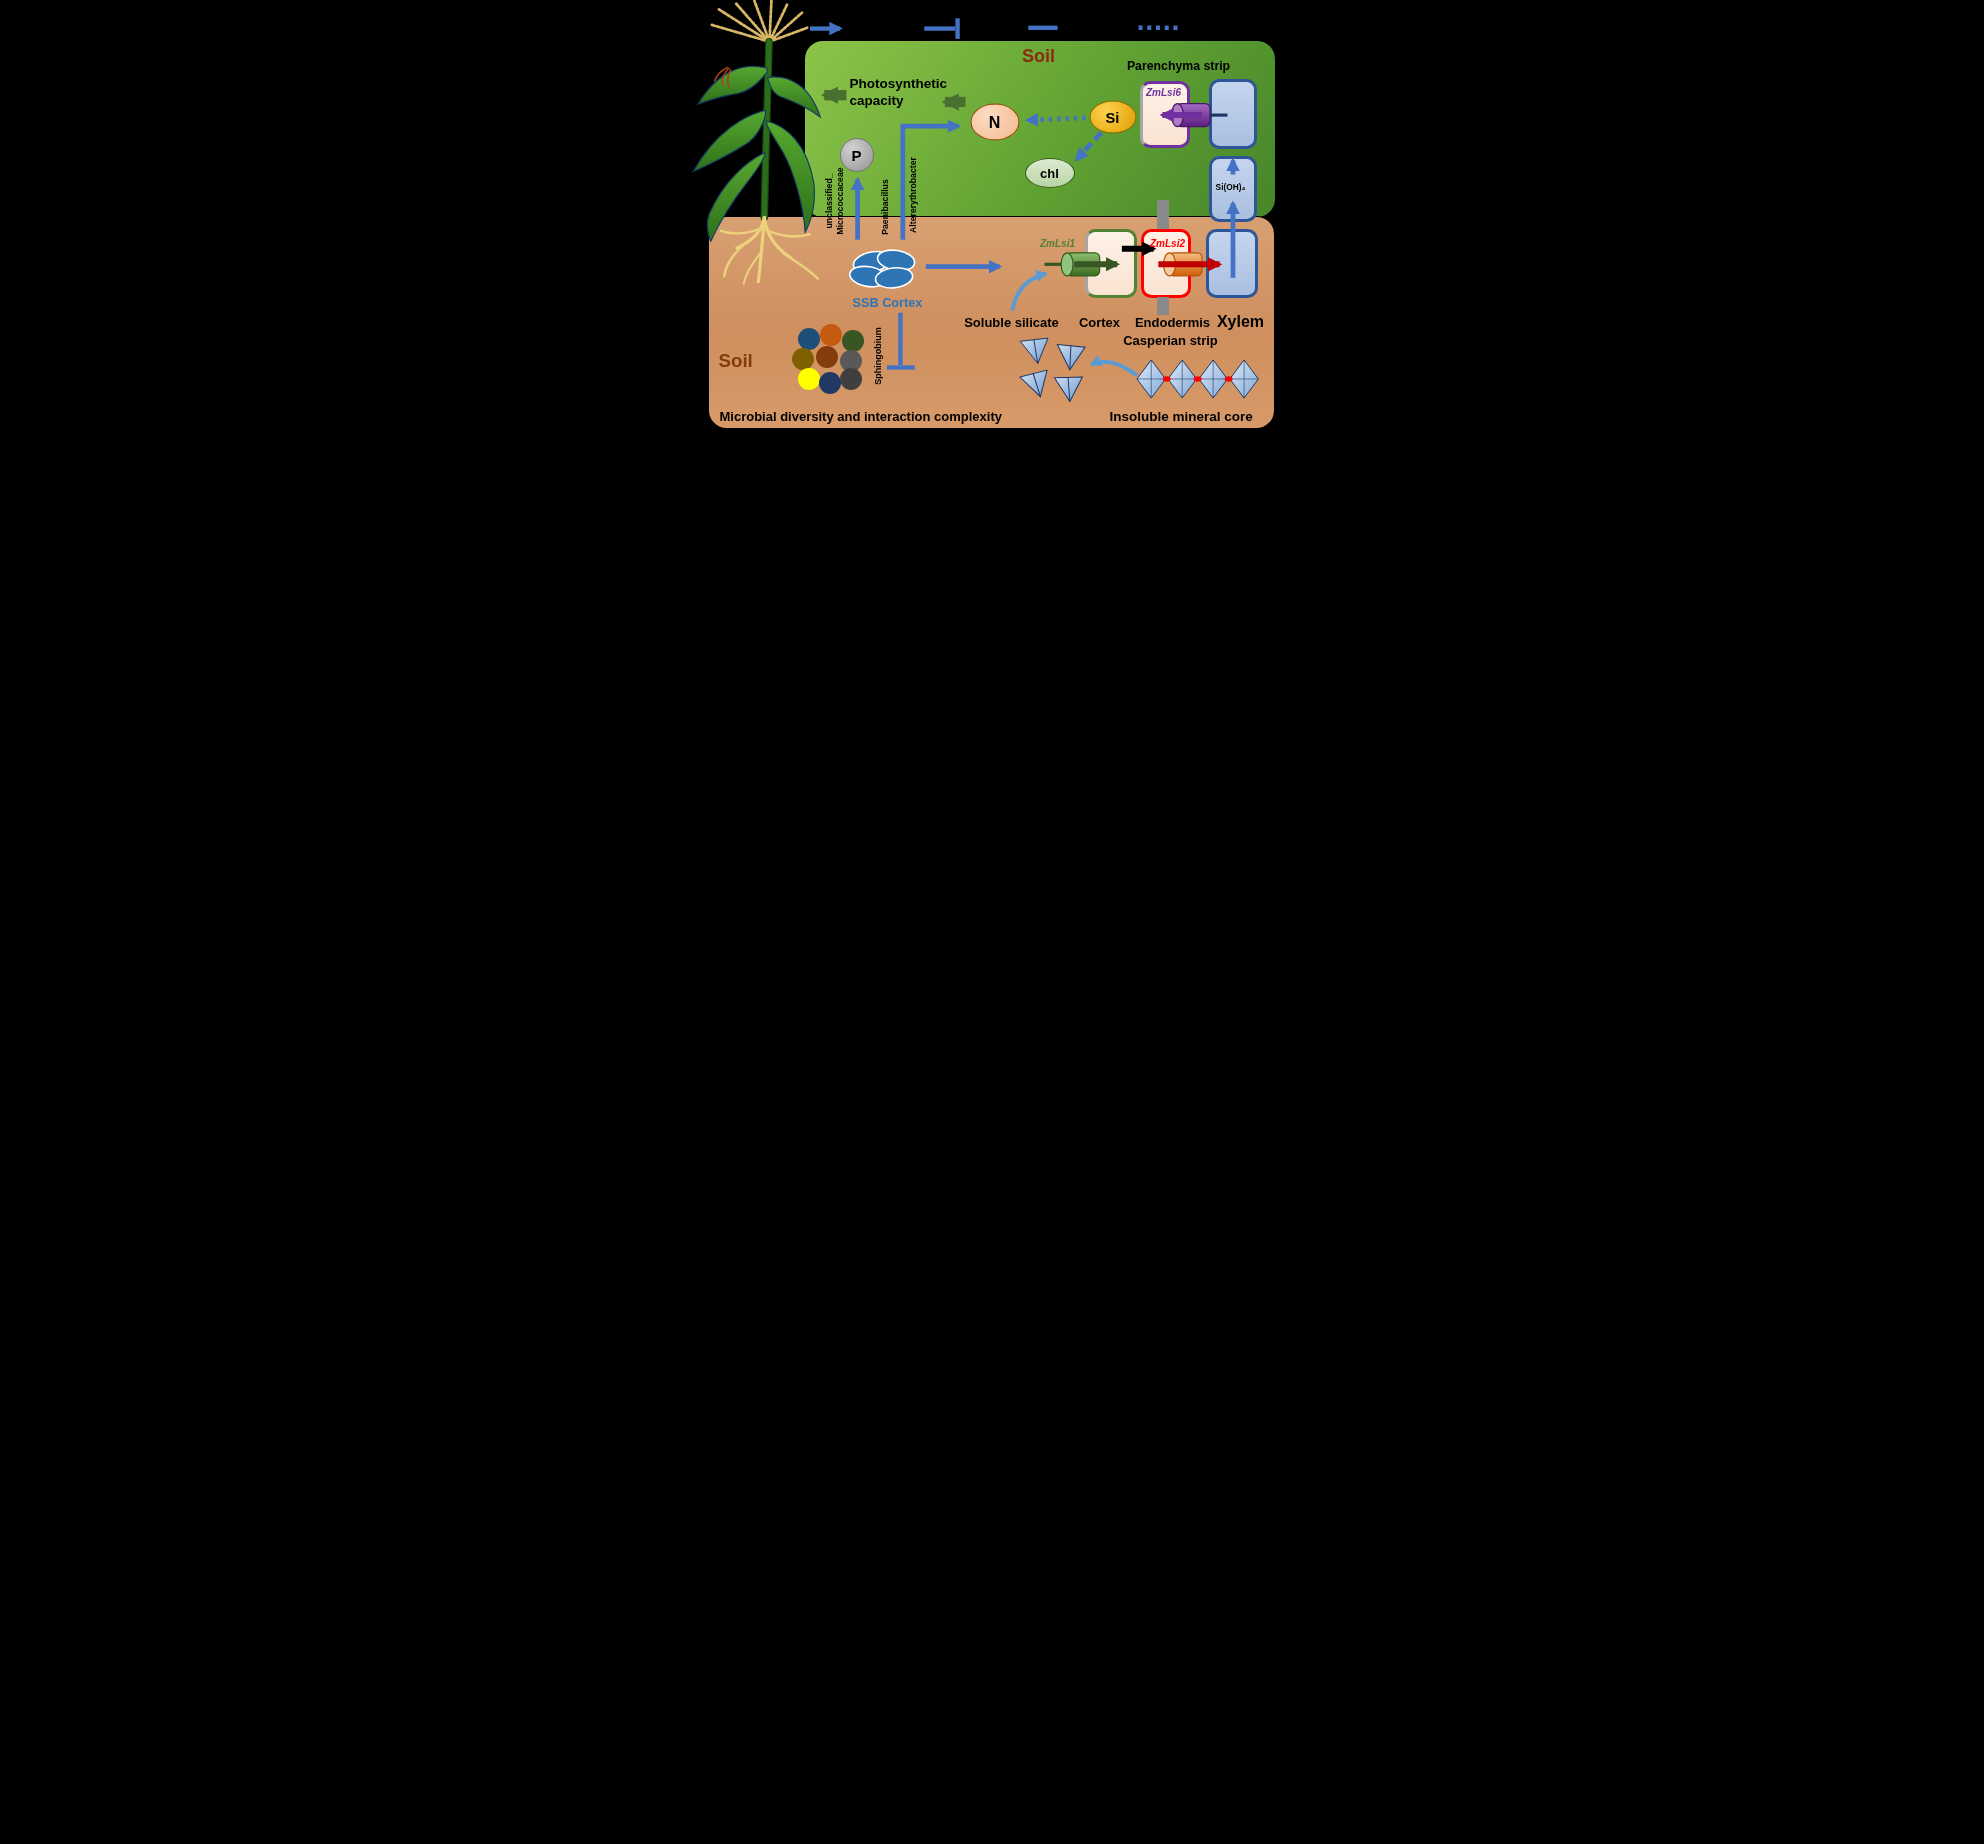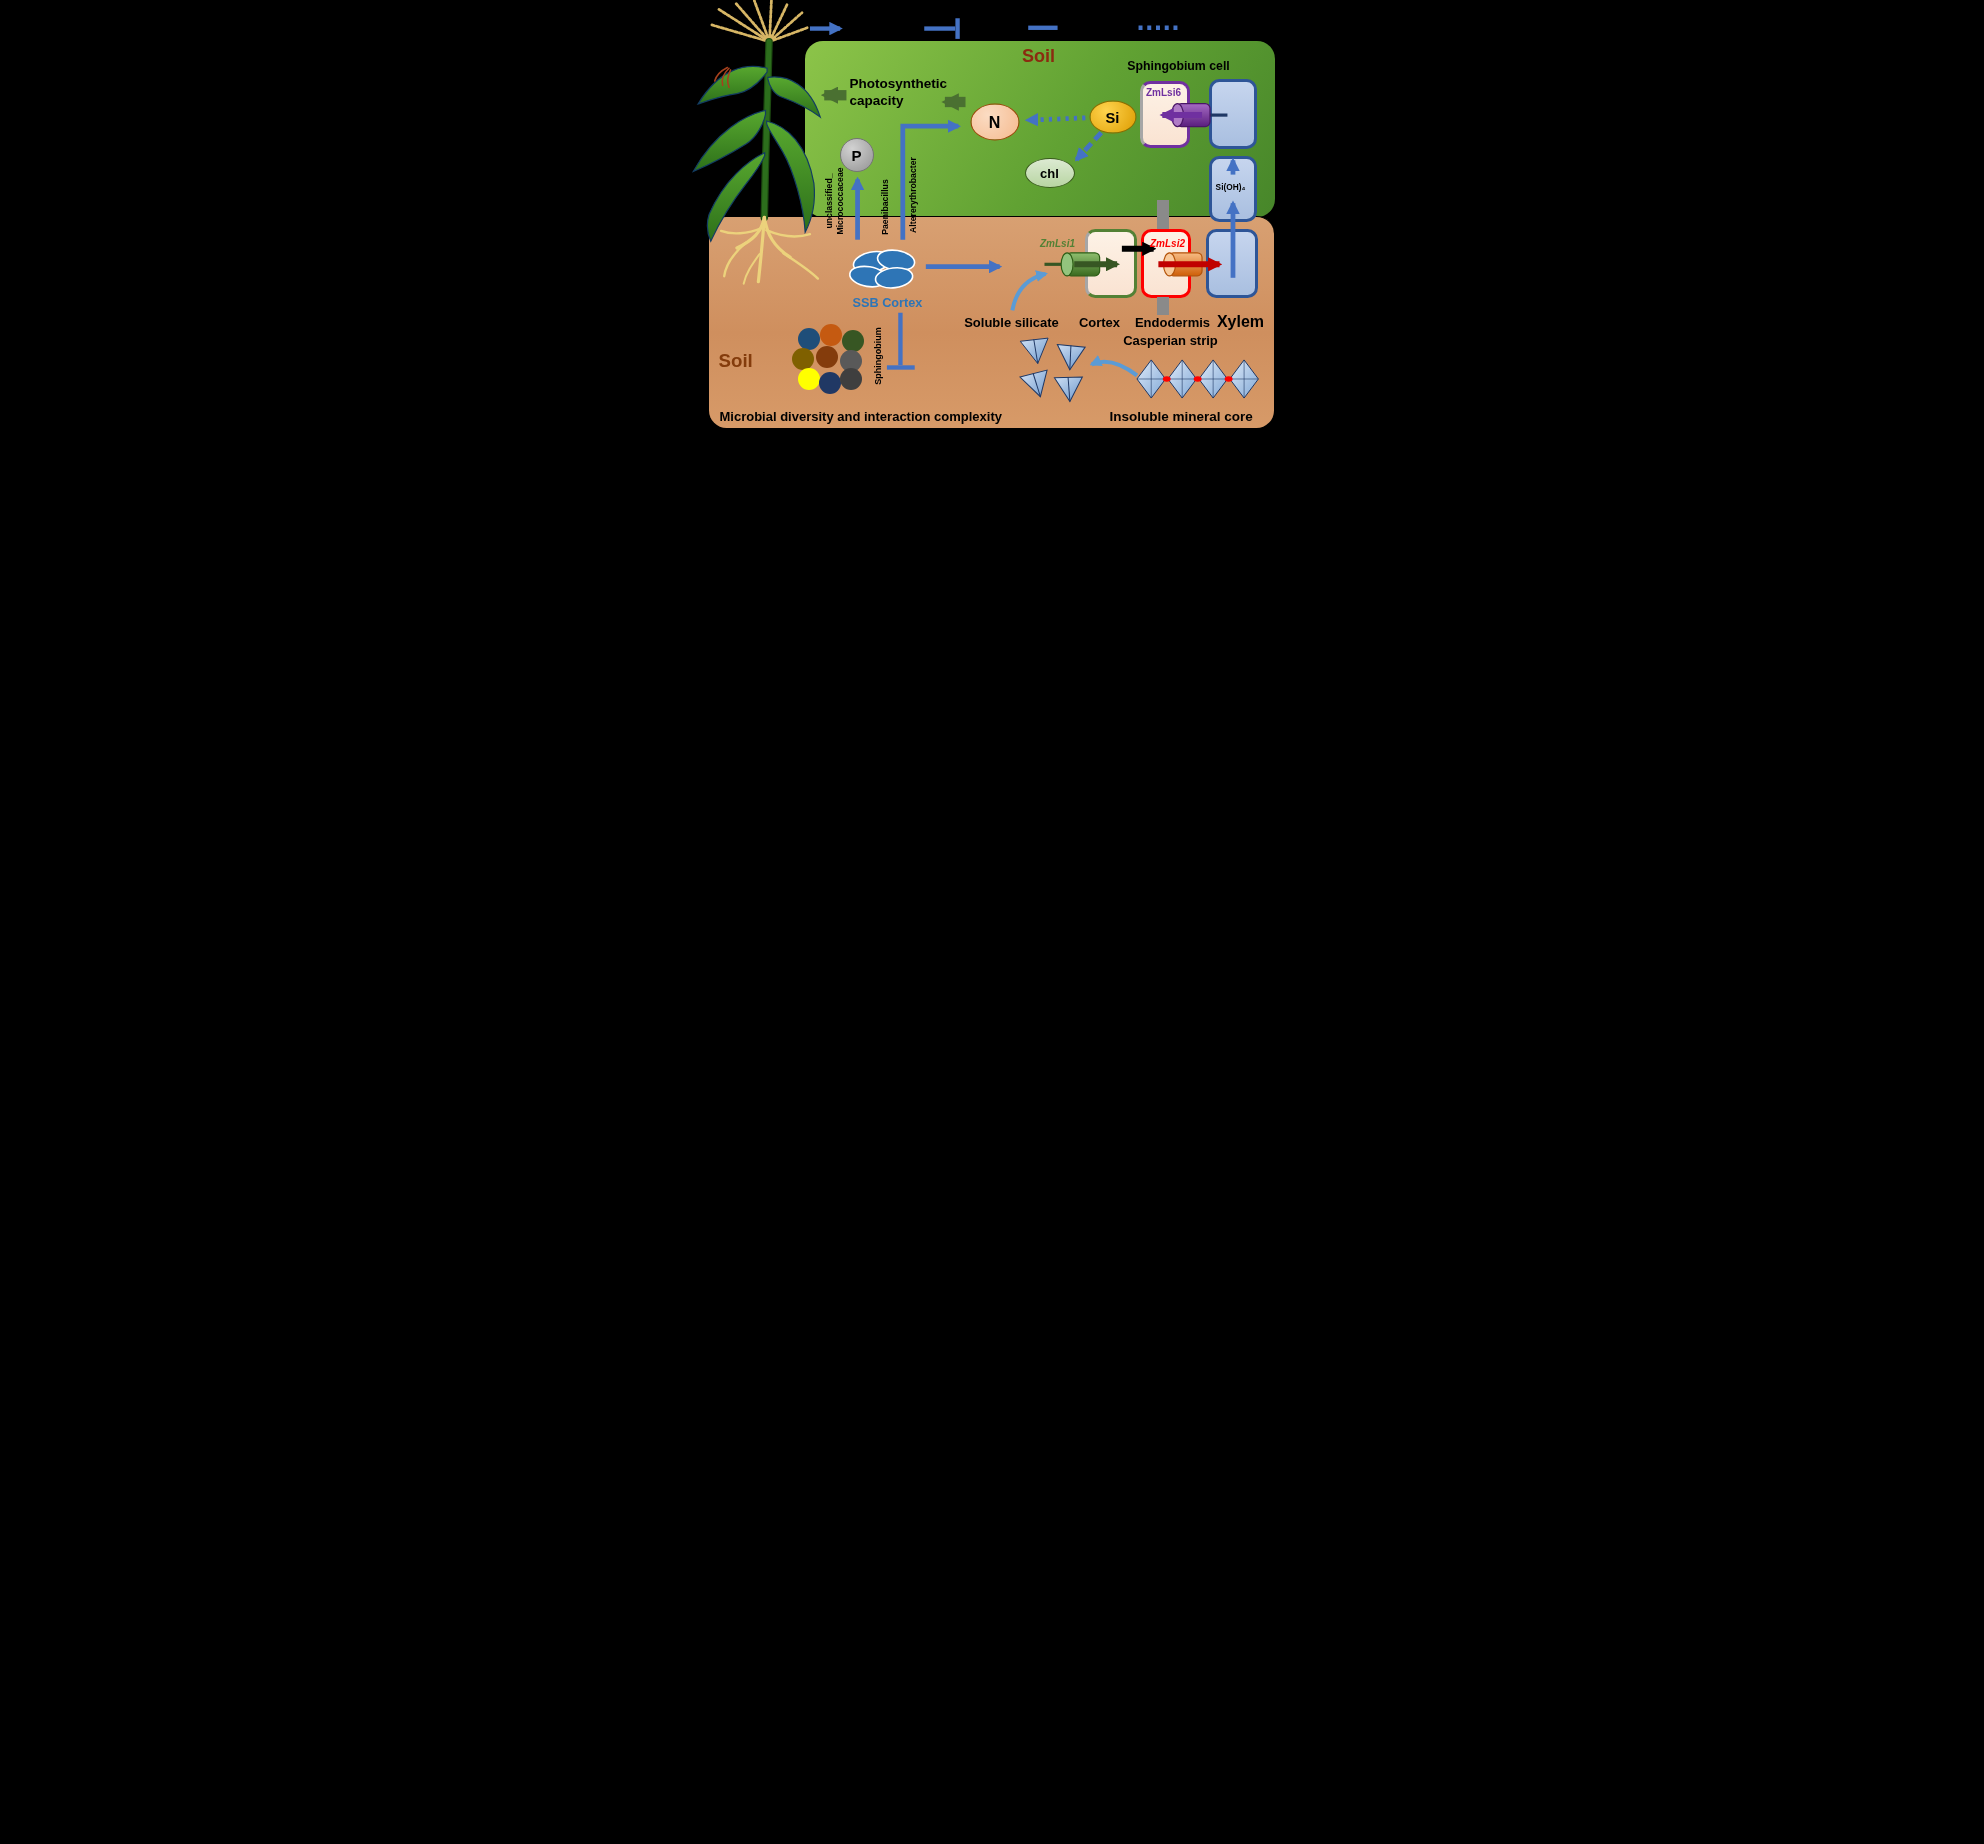--- a/index.html
+++ b/index.html
@@ -32,21 +32,21 @@
 
   
   .lbl { position:absolute; font-weight:bold; white-space:nowrap; color:#000; }
   .ctr { transform:translate(-50%,-50%); }
   .vlabel { position:absolute; font-weight:bold; white-space:nowrap; color:#000;
     transform:translate(-50%,-50%) rotate(-90deg); }
 
   #lbl-leaf { left:353px; top:56px; font-size:18px; color:#8b2b10; }
   #lbl-parenchyma { left:493px; top:66px; font-size:12.3px; }
   #lbl-photo { left:164px; top:75px; font-size:13.5px; line-height:1.28; white-space:nowrap; }
-  #lbl-zmlsi6 { left:478px; top:92px; font-size:10px; color:#7030a0; }
+  #lbl-zmlsi6 { left:478px; top:92px; font-size:10px; color:#7030a0; font-style:italic; }
   #lbl-sioh4 { left:545px; top:187px; font-size:8.3px; }
   #lbl-ssb { left:202px; top:303px; font-size:12.7px; color:#2e75b6; }
   #lbl-soil { left:33px; top:317px; font-size:18.7px; color:#843c0c;margin-top:33px; }
   #lbl-zmlsi1 { left:372px; top:243px; font-size:10px; color:#538135; font-style:italic; }
   #lbl-zmlsi2 { left:482px; top:243px; font-size:10px; color:#fe0000; font-style:italic; }
   #lbl-soluble { left:326px; top:322px; font-size:13px; }
   #lbl-cortex { left:414px; top:322px; font-size:13px; }
   #lbl-endo { left:487px; top:322px; font-size:13px; }
   #lbl-xylem { left:555px; top:322px; font-size:16px; }
   #lbl-casperian { left:485px; top:340px; font-size:13px; }
@@ -295,21 +295,21 @@
       <div class="microbe m2" style="background: radial-gradient(circle at 35% 30%, rgb(55, 86, 35), rgb(55, 86, 35));"></div>
       <div class="microbe m3" style="background: radial-gradient(circle at 35% 30%, rgb(127, 96, 0), rgb(127, 96, 0));"></div>
       <div class="microbe m4" style="background: radial-gradient(circle at 35% 30%, rgb(132, 60, 12), rgb(132, 60, 12));"></div>
       <div class="microbe m5" style="background: radial-gradient(circle at 35% 30%, rgb(89, 89, 89), rgb(89, 89, 89));"></div>
       <div class="microbe m6" style="background: radial-gradient(circle at 35% 30%, rgb(255, 255, 0), rgb(255, 255, 0));"></div>
       <div class="microbe m7" style="background: radial-gradient(circle at 35% 30%, rgb(32, 56, 100), rgb(32, 56, 100));"></div>
       <div class="microbe m8" style="background: radial-gradient(circle at 35% 30%, rgb(63, 63, 63), rgb(63, 63, 63));"></div>
     </div>
 
   <div class="lbl ctr" id="lbl-leaf">Soil</div>
-  <div class="lbl ctr" id="lbl-parenchyma">Sphingobium cell</div>
+  <div class="lbl ctr" id="lbl-parenchyma">Parenchyma strip</div>
   <div class="lbl" id="lbl-photo">
     <span style="display:block">Photosynthetic</span>
     <span style="display:block">capacity</span>
   </div>
   <div class="lbl ctr" id="lbl-zmlsi6">ZmLsi6</div>
   <div class="lbl ctr" id="lbl-sioh4">Si(OH)₄</div>
   <div class="lbl ctr" id="lbl-ssb">SSB Cortex</div>
   <div class="lbl" id="lbl-soil">Soil</div>
   <div class="lbl ctr" id="lbl-zmlsi1">ZmLsi1</div>
   <div class="lbl ctr" id="lbl-zmlsi2">ZmLsi2</div>

